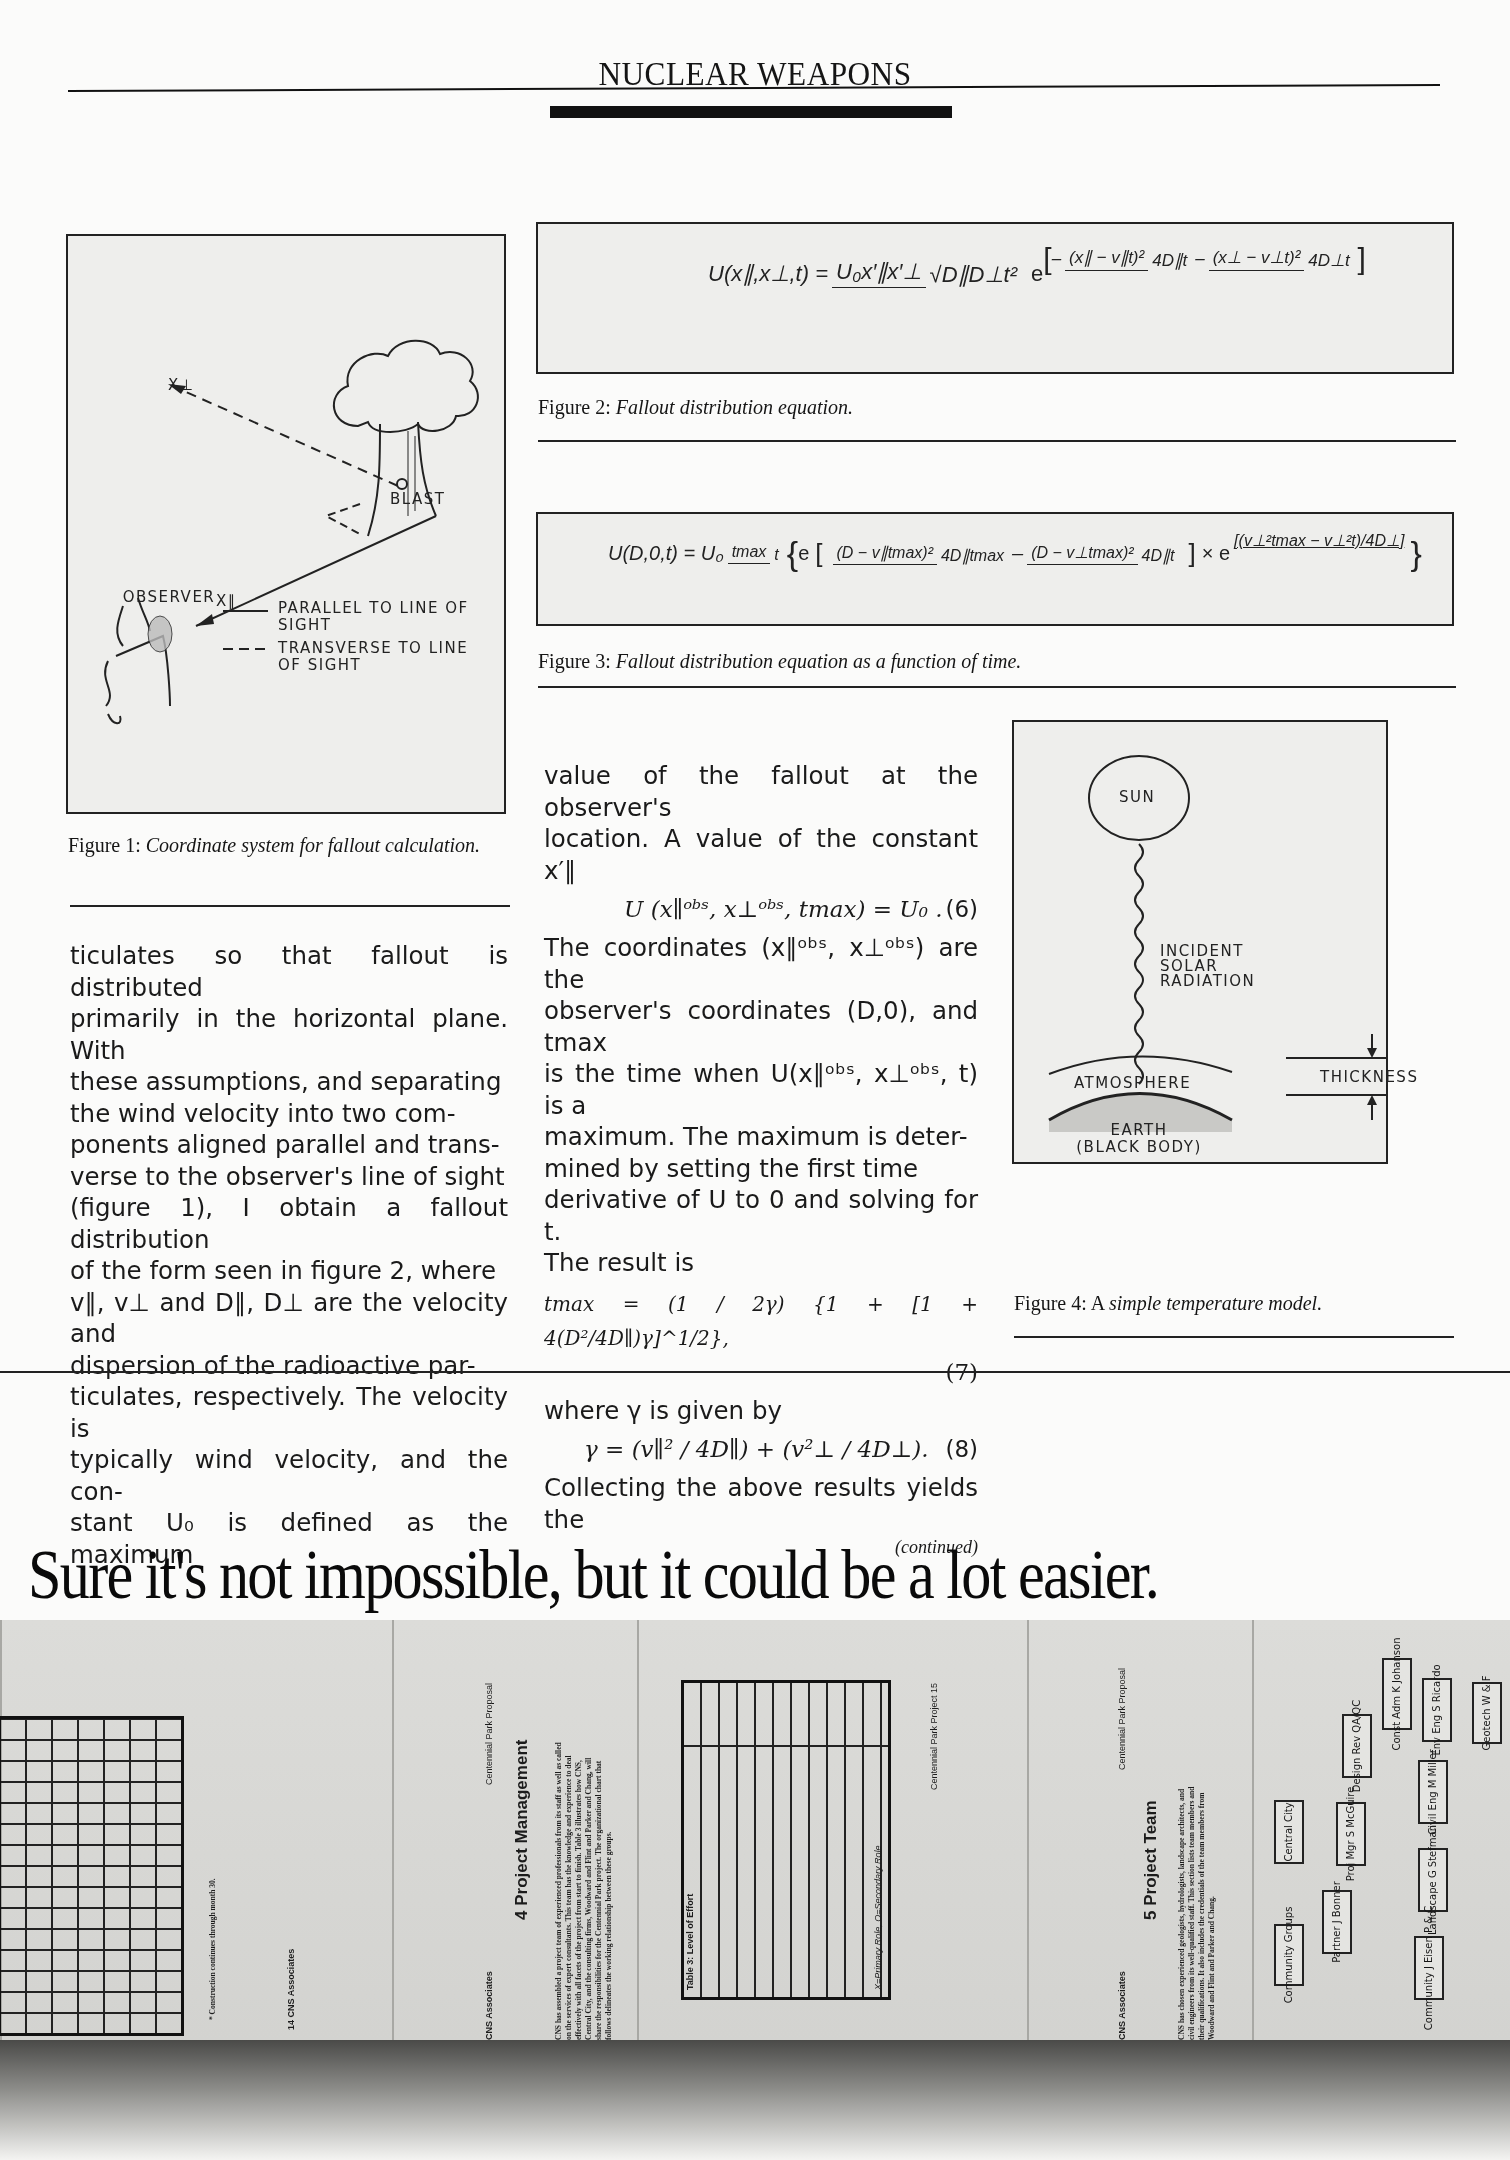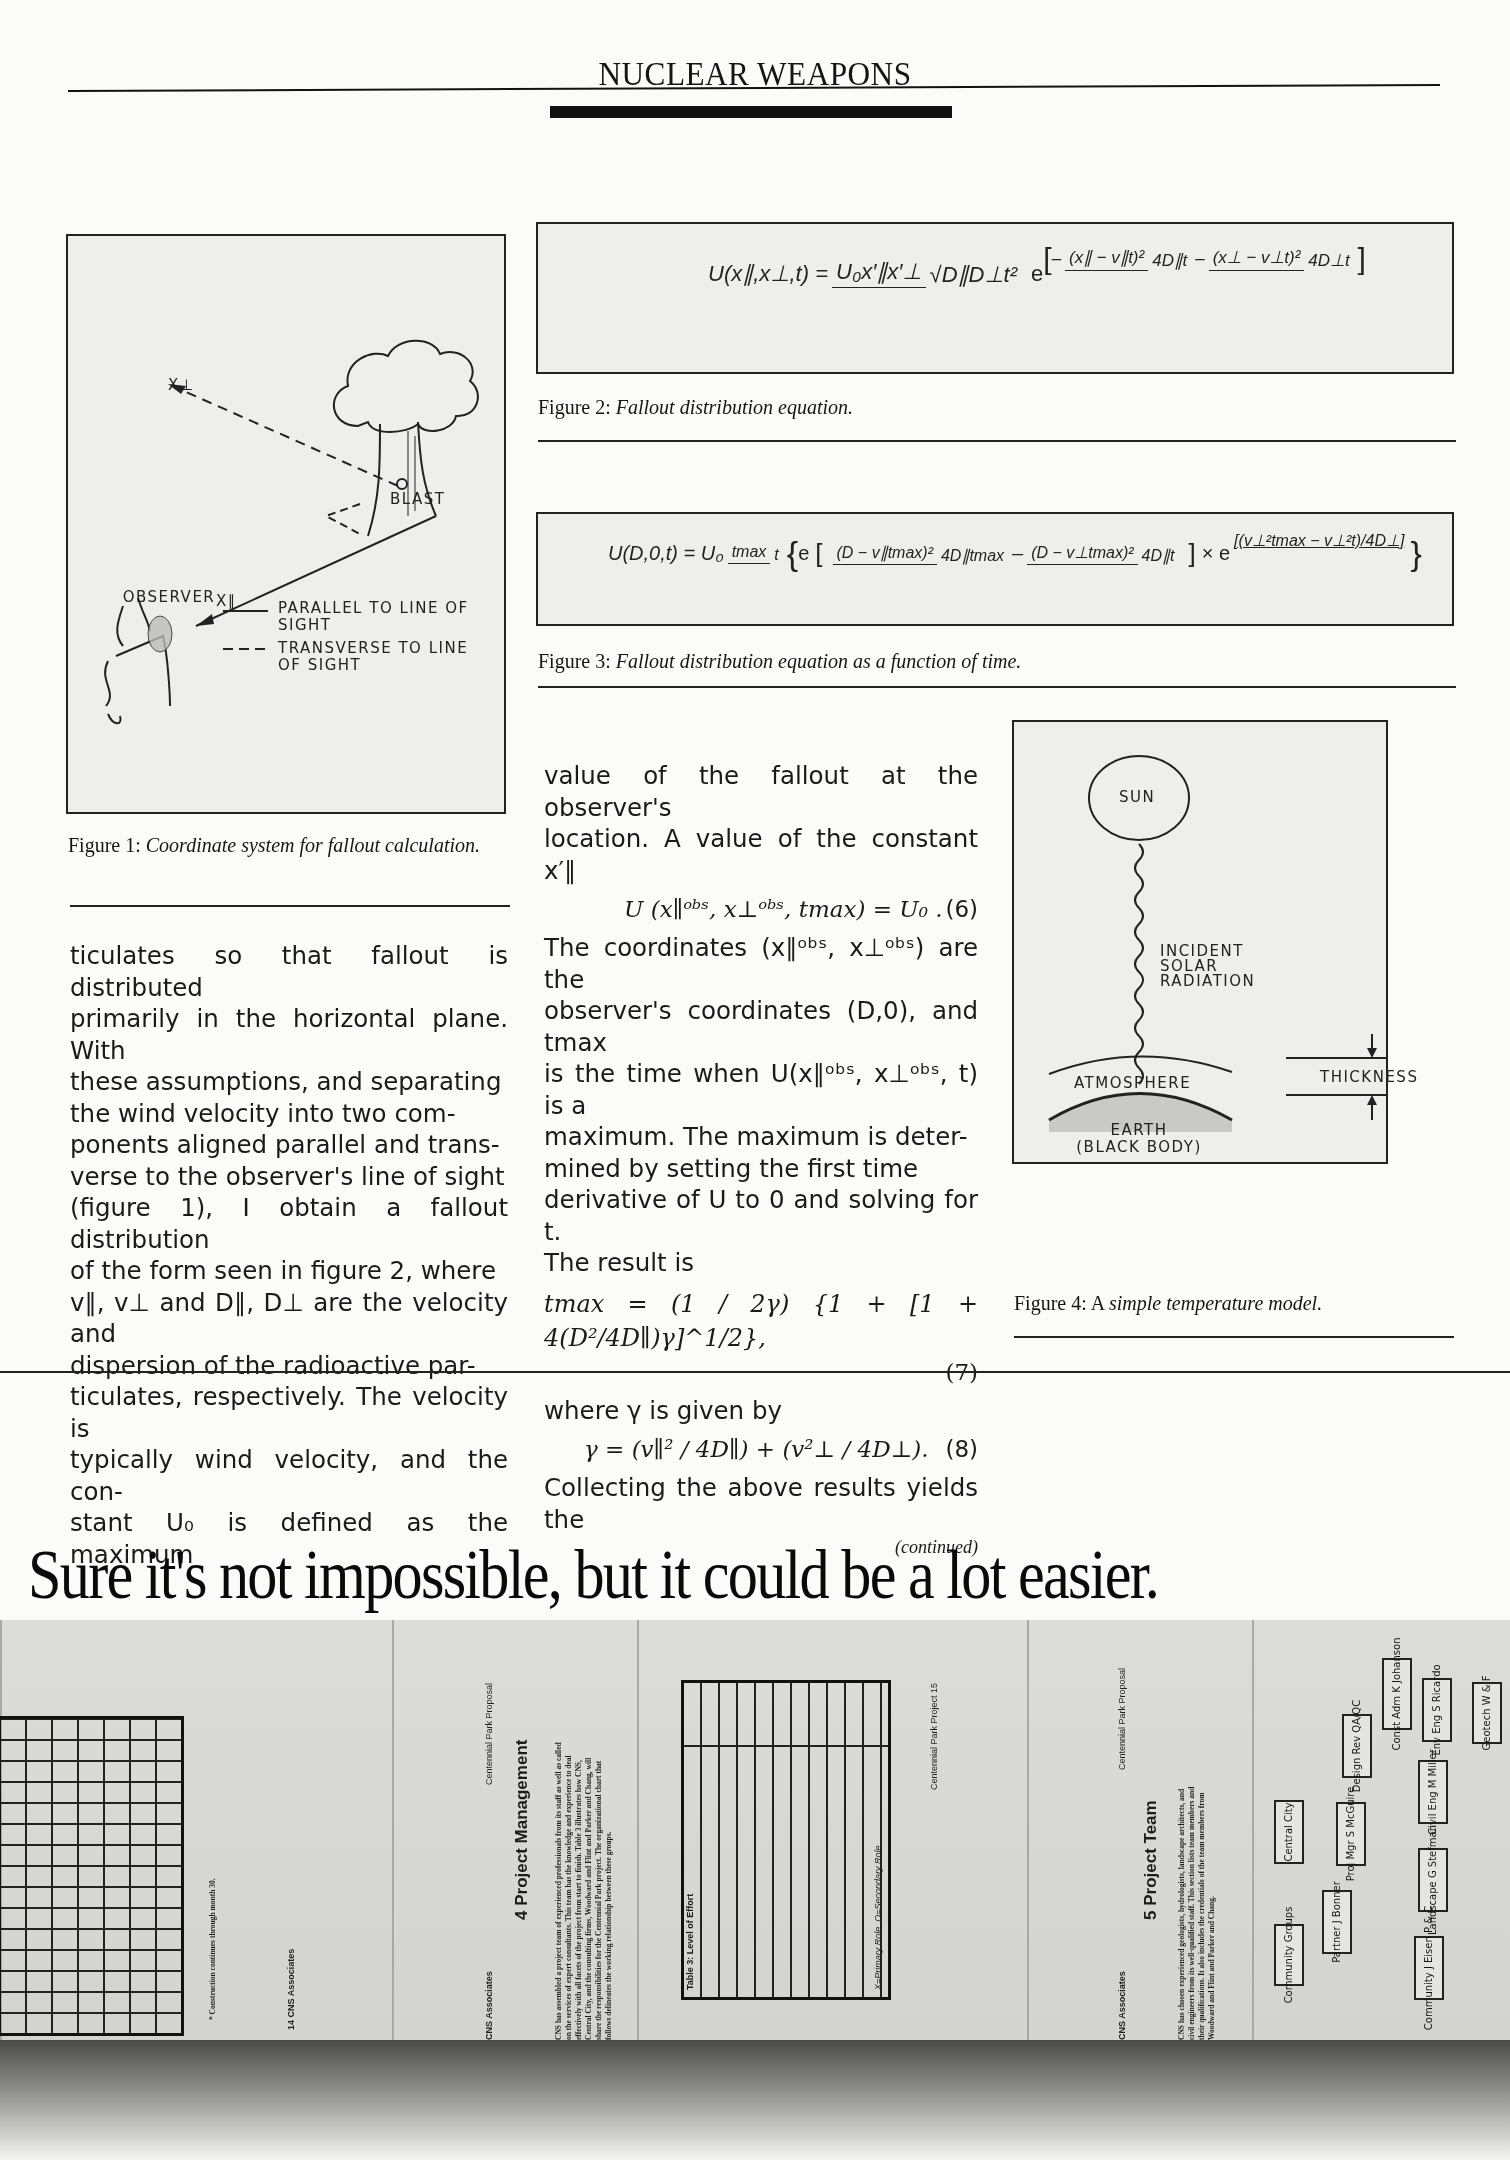--- a/index.html
+++ b/index.html
@@ -182,21 +182,21 @@
     <span style="font-style:italic;">U (x∥ᵒᵇˢ, x⊥ᵒᵇˢ, tmax) = U₀ .</span>
     <span class="eqnum">(6)</span>
   </div>
   <p>The coordinates (x∥ᵒᵇˢ, x⊥ᵒᵇˢ) are the</p>
   <p>observer's coordinates (D,0), and tmax</p>
   <p>is the time when U(x∥ᵒᵇˢ, x⊥ᵒᵇˢ, t) is a</p>
   <p>maximum. The maximum is deter-</p>
   <p>mined by setting the first time</p>
   <p>derivative of U to 0 and solving for t.</p>
   <p>The result is</p>
-  <div class="math-line" style="margin-top:8px; font-size:24px;">
+  <div class="math-line" style="margin-top:8px; font-size:20px;">
     <span style="font-style:italic;">tmax = (1 / 2γ) {1 + [1 + 4(D²/4D∥)γ]^1/2},</span>
   </div>
   <div class="math-line" style="text-align:right;">
     <span>(7)</span>
   </div>
   <p style="margin-top:6px;">where γ is given by</p>
   <div class="math-line" style="padding-left:40px; margin:6px 0;">
     <span style="font-style:italic;">γ = (v∥² / 4D∥) + (v²⊥ / 4D⊥).</span>
     <span class="eqnum">(8)</span>
   </div>

